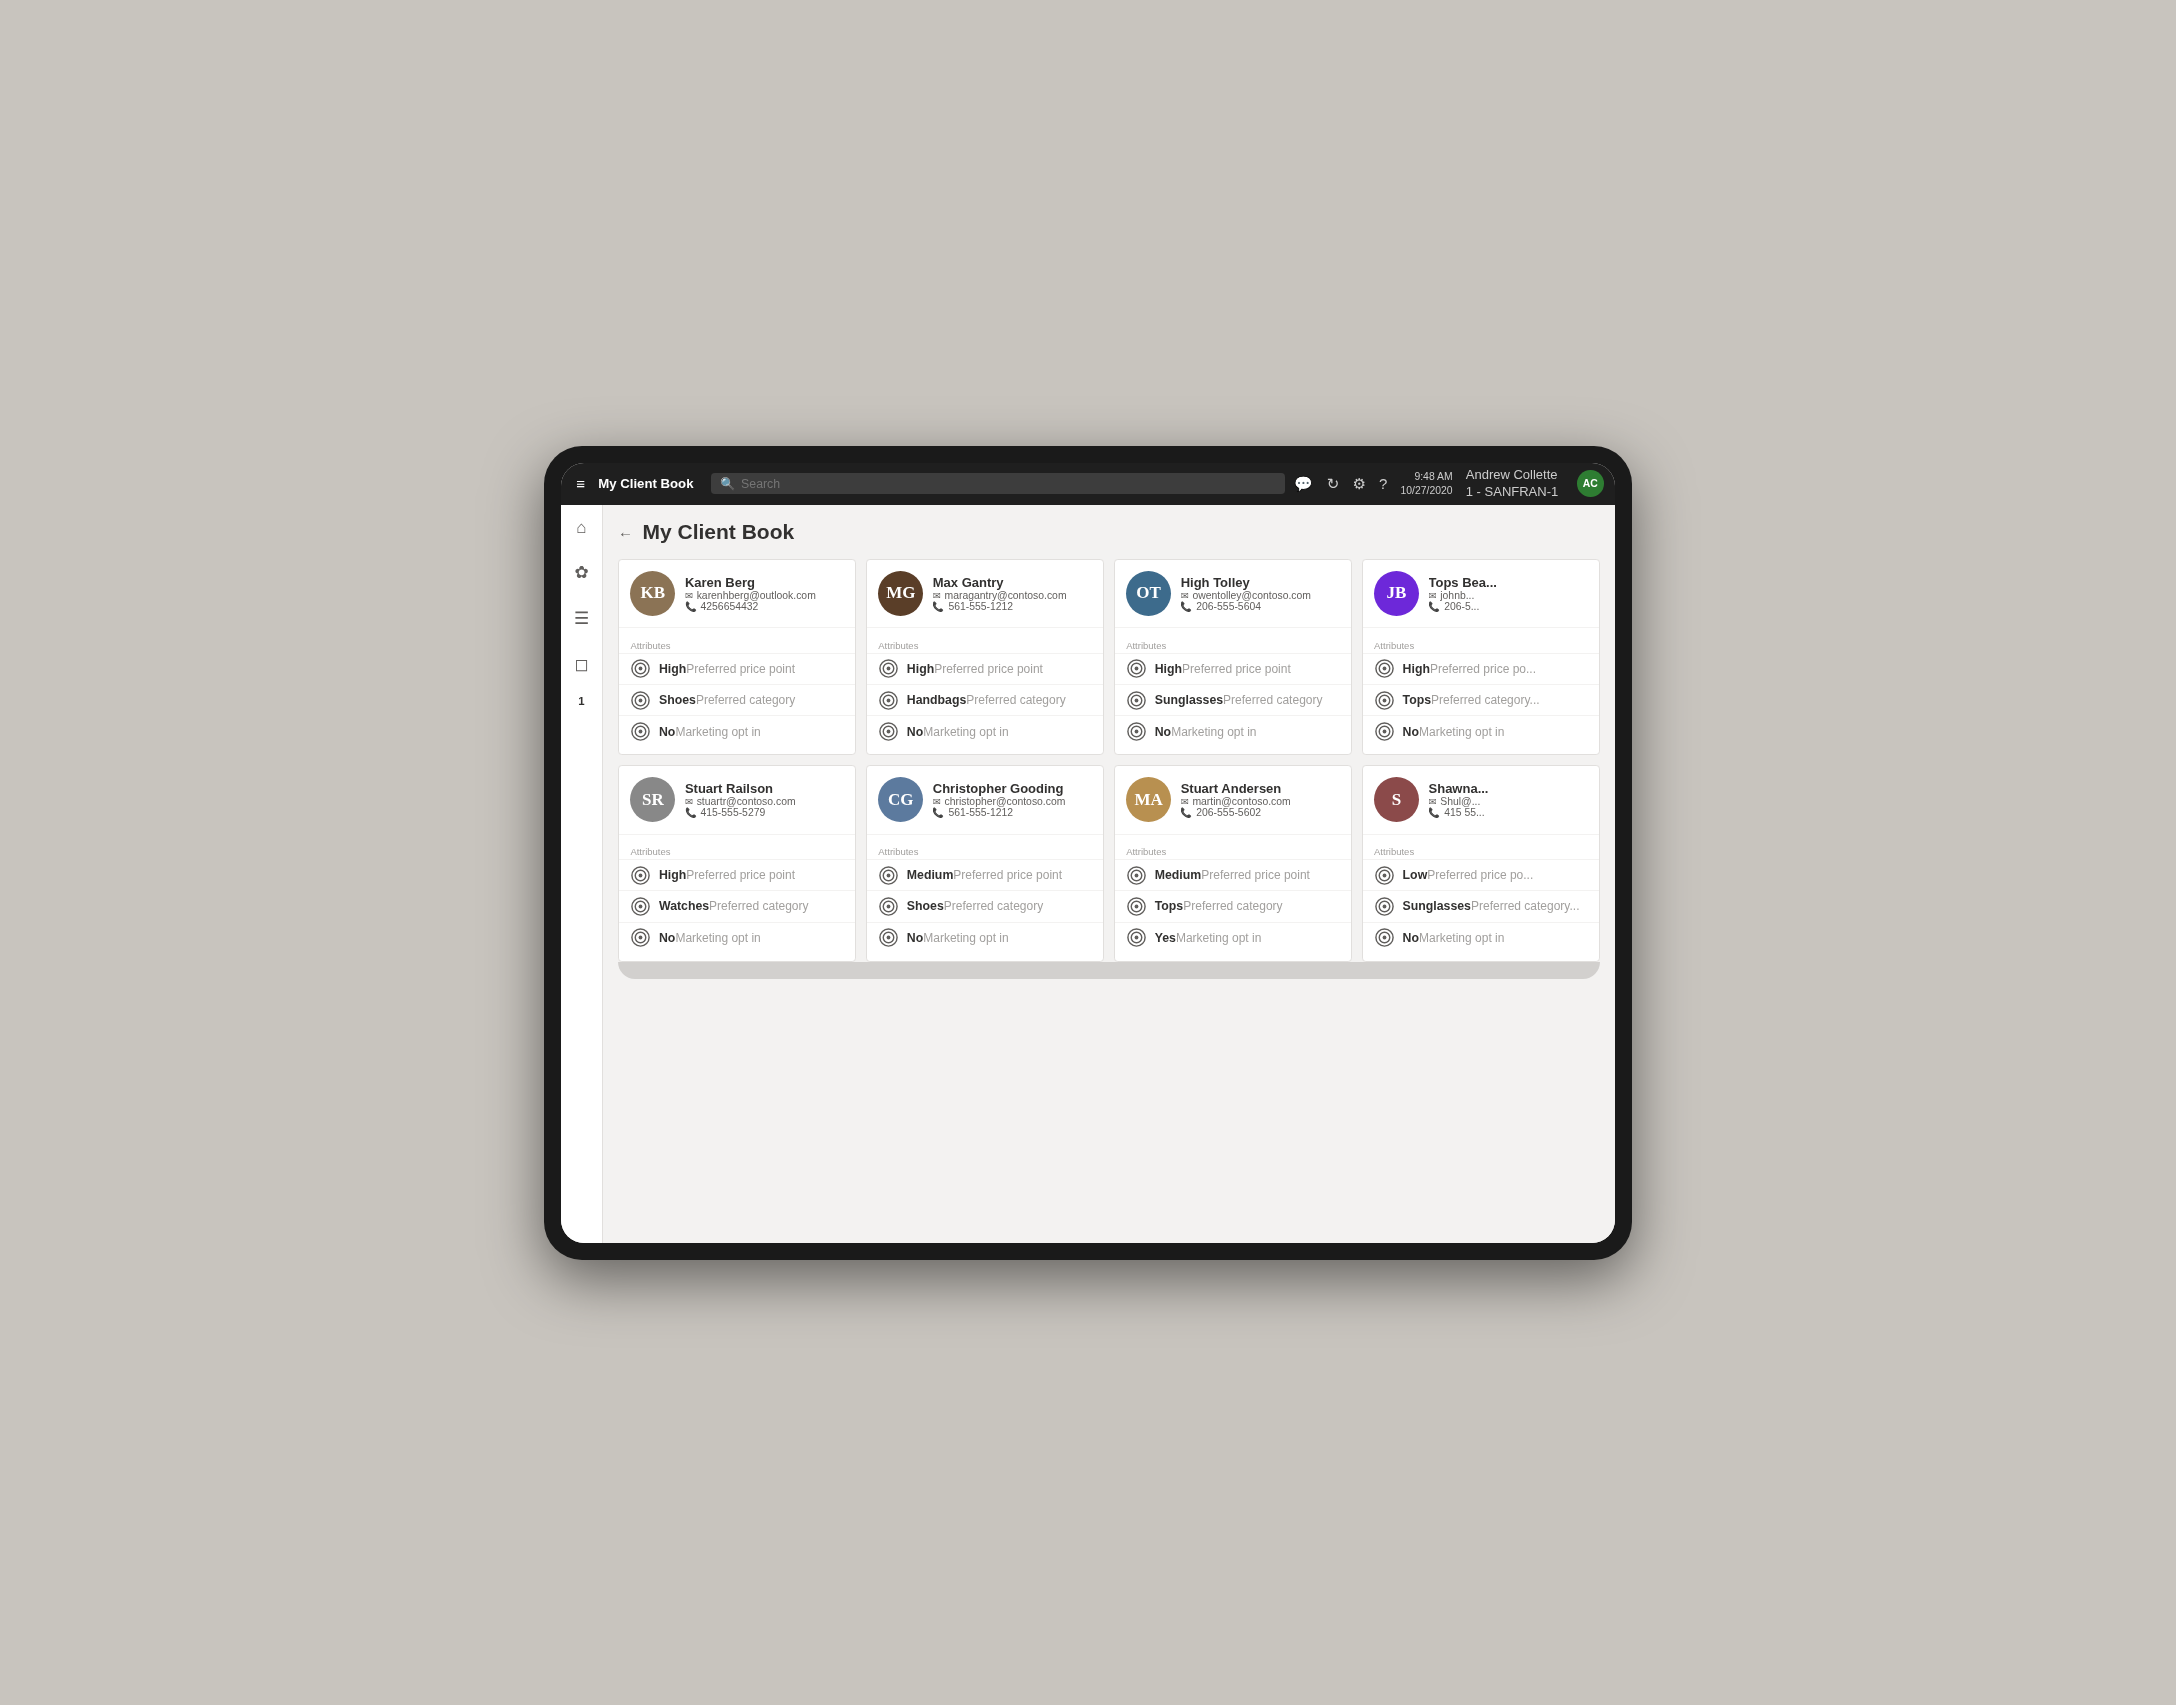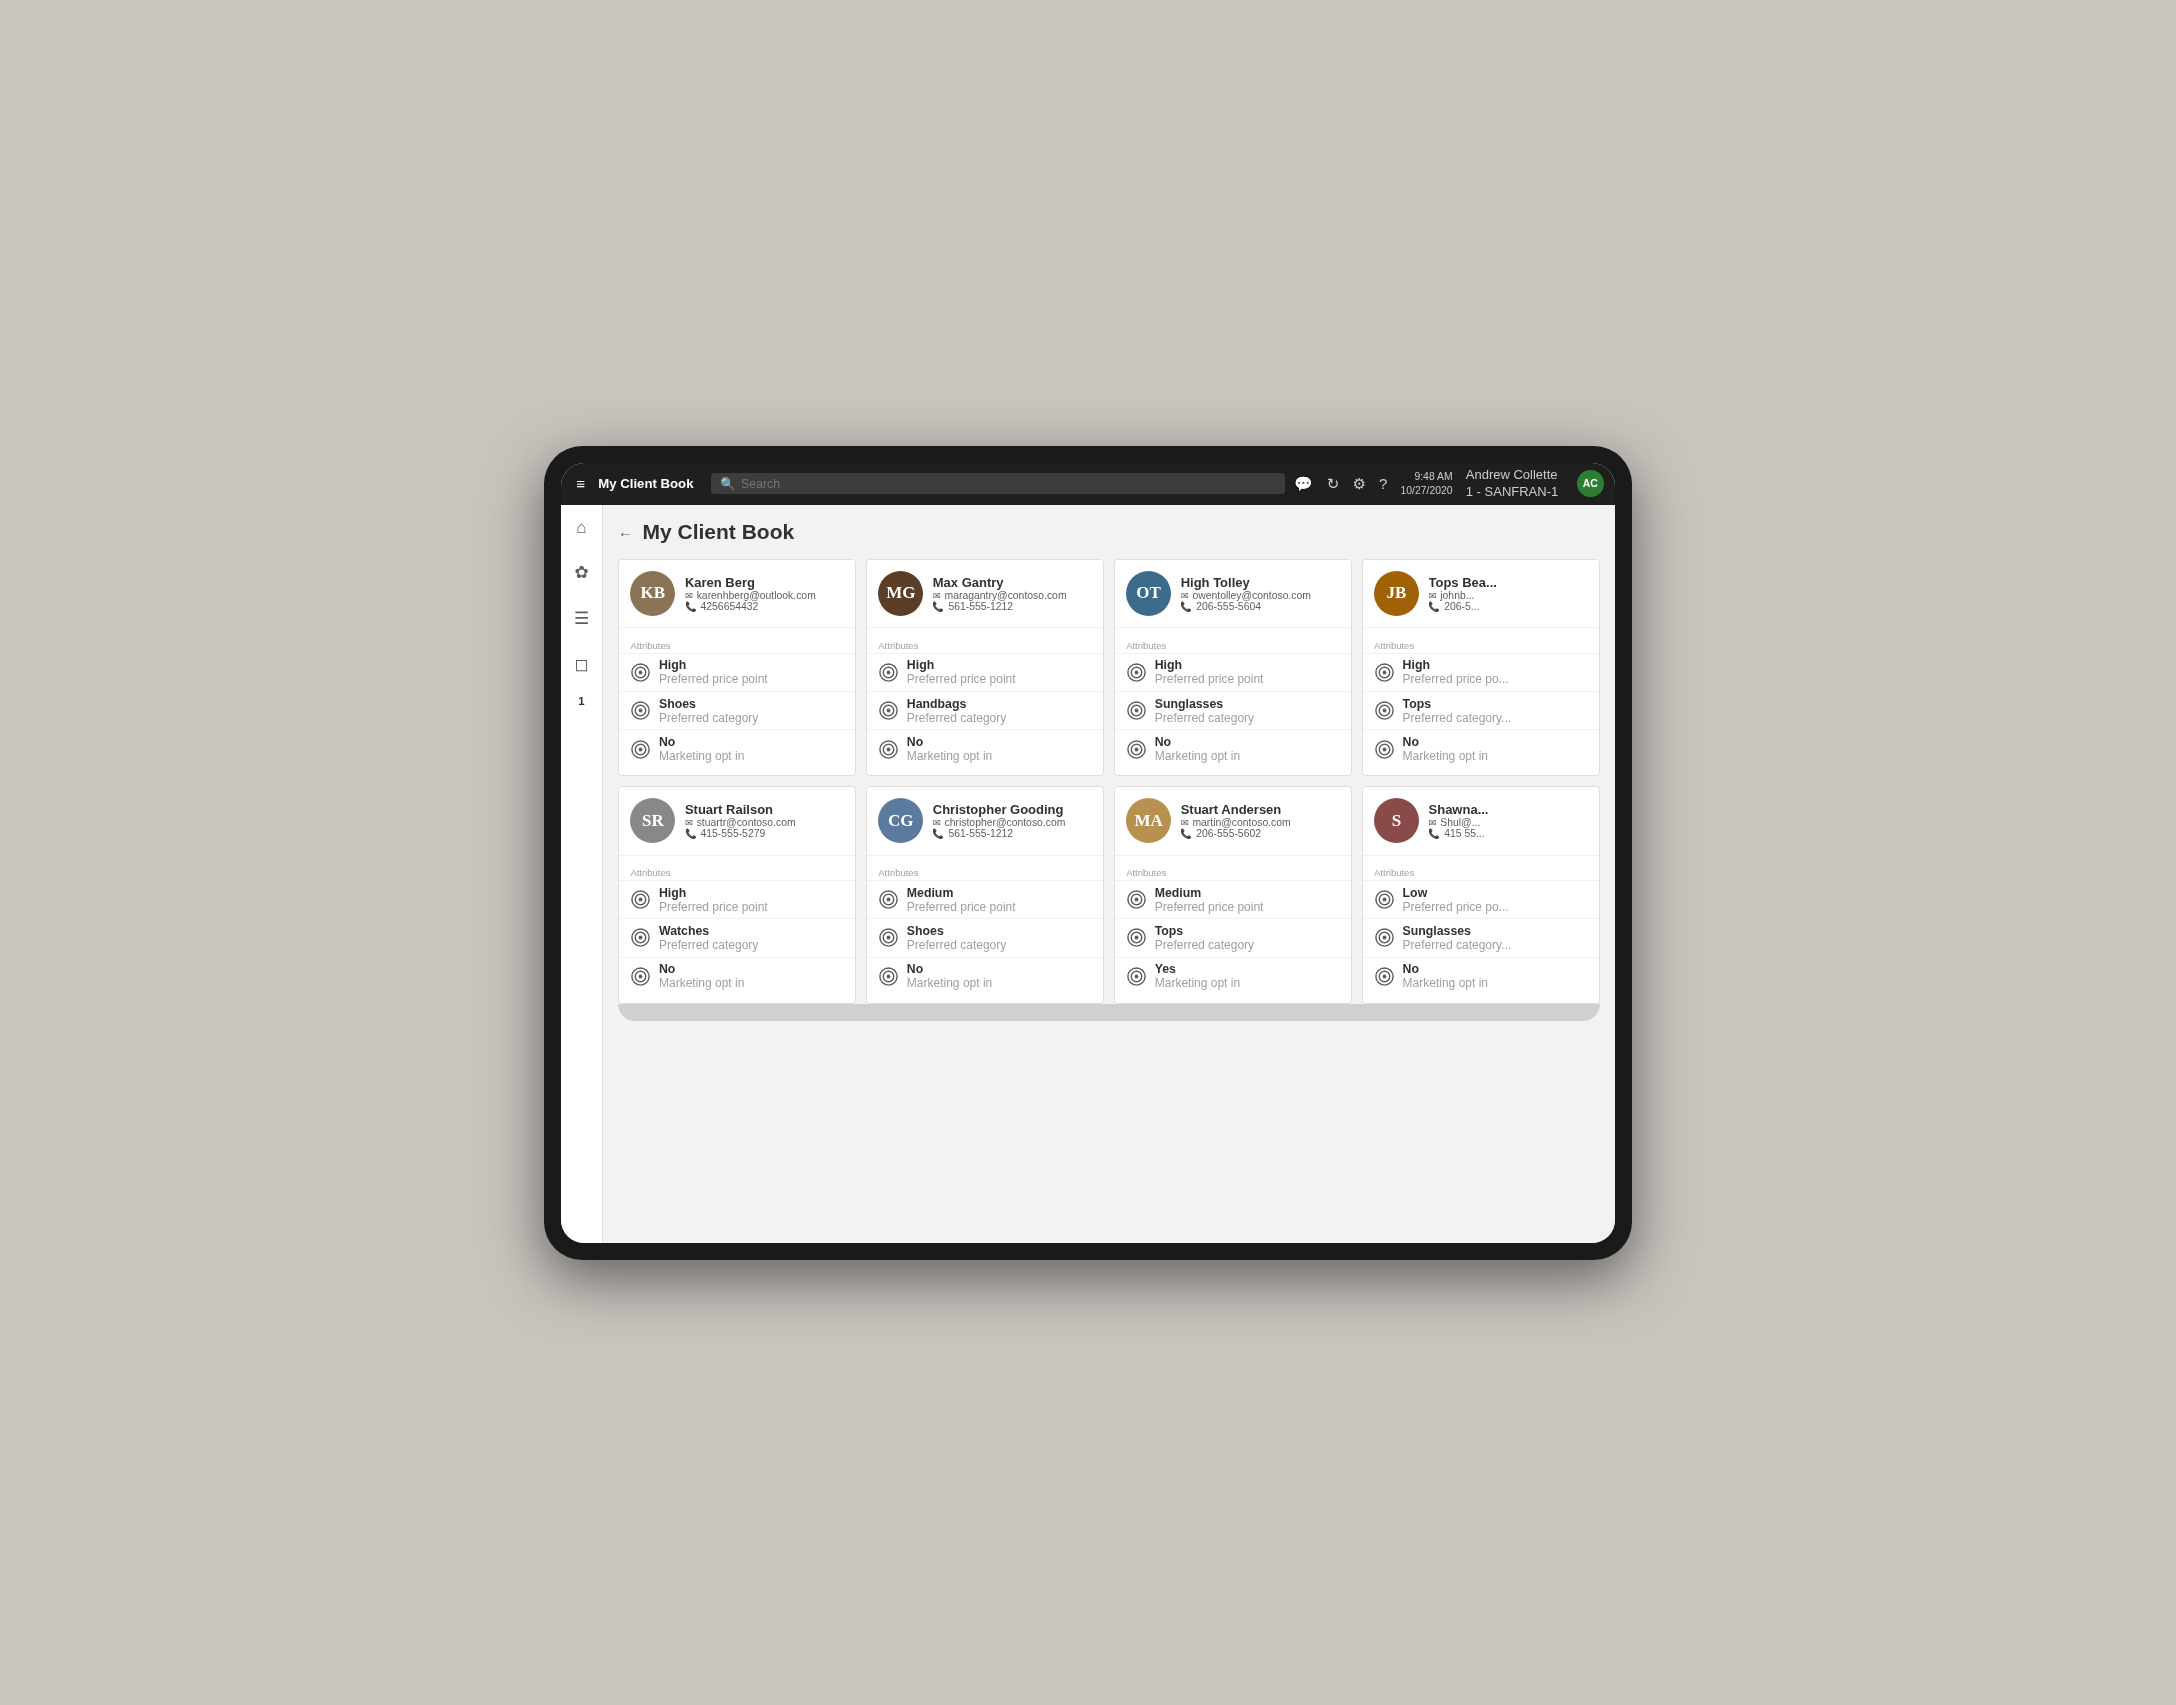--- a/index.html
+++ b/index.html
@@ -237,21 +237,21 @@
     .attr-item:first-child {
       border-top: none;
     }
     .attr-icon {
       width: 21px;
       height: 21px;
       flex-shrink: 0;
     }
     .attr-text {
       display: flex;
-      flex-direction: column;
+      flex-direction: row;
     }
     .attr-value {
       font-size: 12.3px;
       font-weight: 600;
       color: #323130;
     }
     .attr-desc {
       font-size: 12px;
       color: #a19f9d;
     }
@@ -521,21 +521,21 @@
       <div class="attr-text">
         <span class="attr-value">No</span>
         <span class="attr-desc">Marketing opt in</span>
       </div>
     </div>
 
     </div>
   </div>
             <div class="client-card">
     <div class="card-header">
-      <div class="card-avatar av-john" style="background:#a16207">
+      <div class="card-avatar av-john" style="background:#6d28d9">
         JB
       </div>
       <div class="card-info">
         <div class="card-name">Tops Bea...</div>
         <div class="card-email">
           <span class="card-email-icon">✉</span>
           johnb...
         </div>
         <div class="card-phone">
           <span class="card-phone-icon">📞</span>

